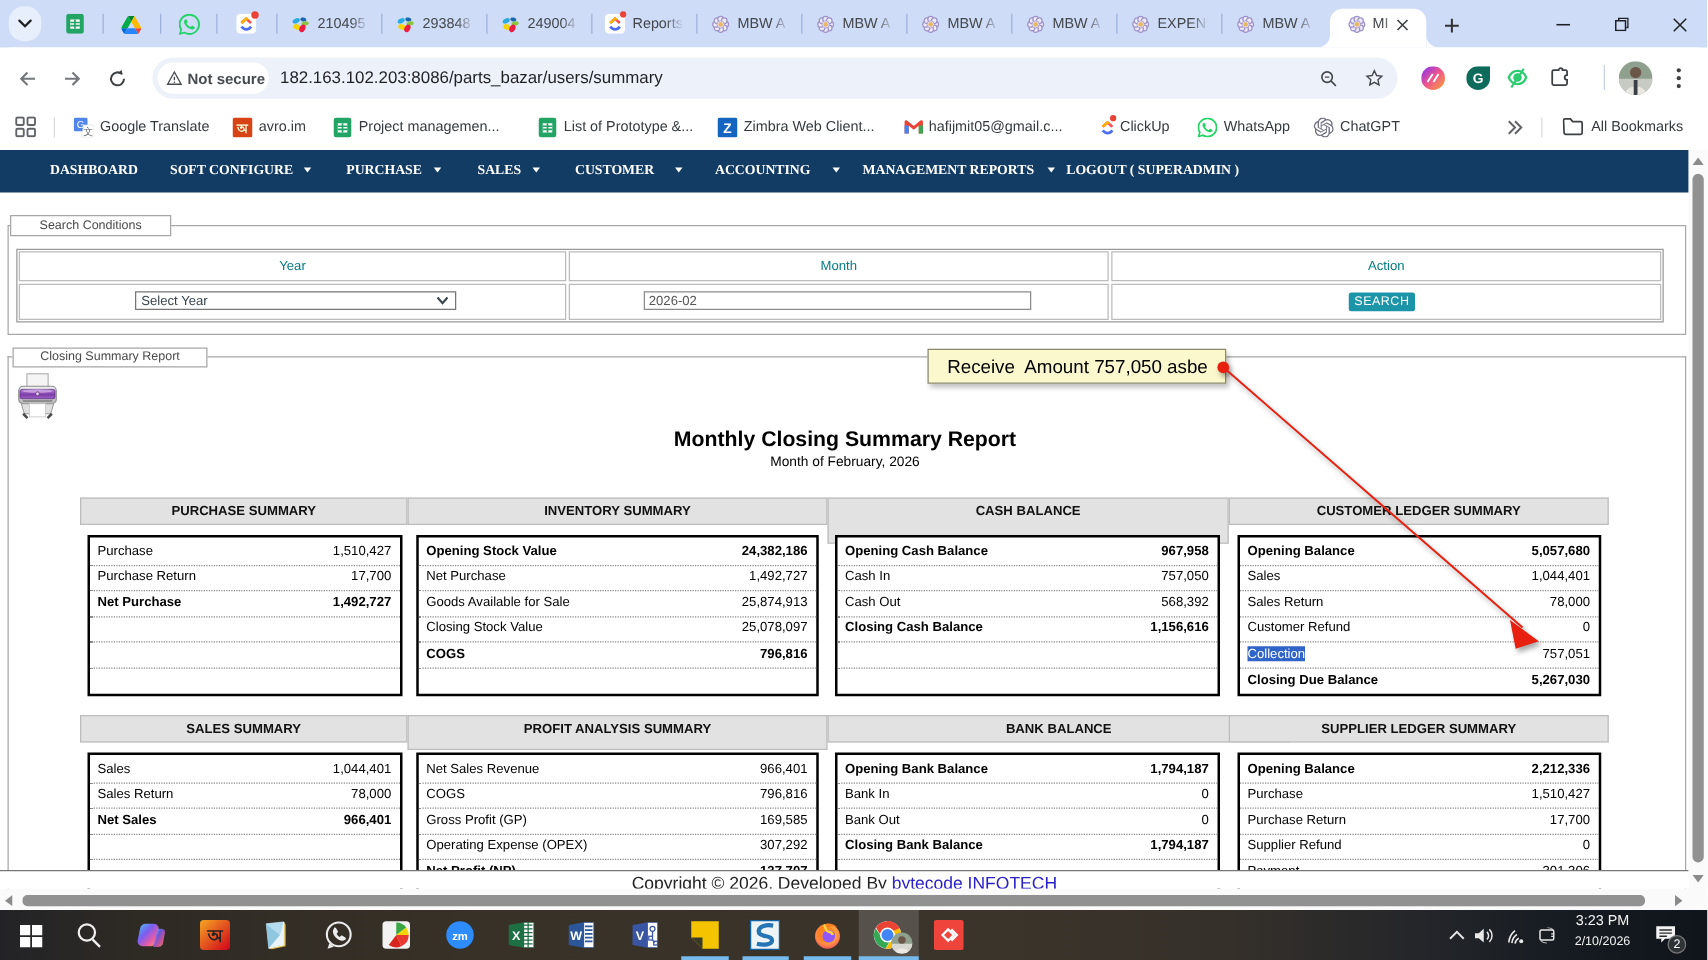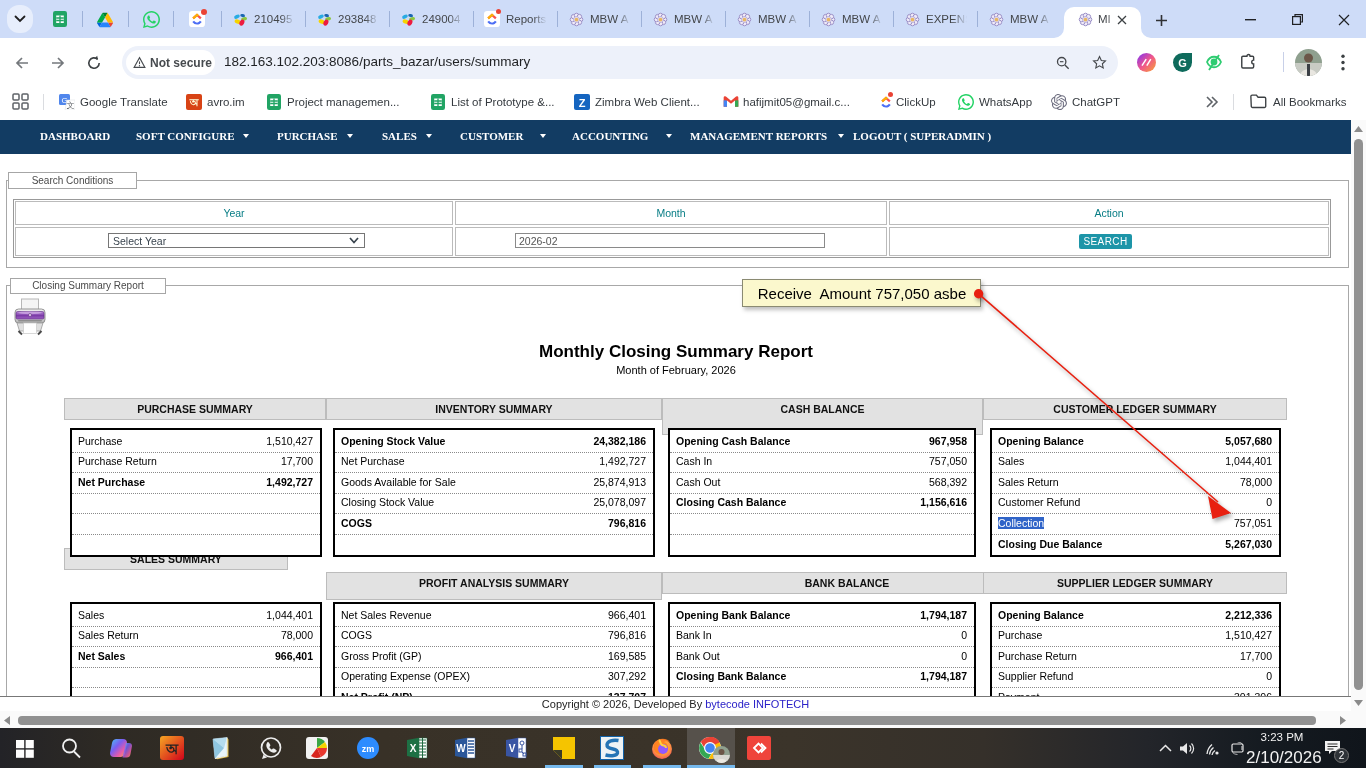--- a/index.html
+++ b/index.html
@@ -434,21 +434,21 @@
 <g filter="drop-shadow(2px 3px 2px rgba(0,0,0,.35))">
 <circle cx="18.6" cy="13.8" r="4.7" fill="#e82010"></circle>
 <line x1="18.6" y1="13.8" x2="258" y2="222" stroke="#e82010" stroke-width="1.6"></line>
 <path d="M271 233 L248 216 L252.5 239 z" fill="#e82010"></path>
 </g>
     </svg>
 <div class="rhead" style="left:326px;top:278px;width:336px;height:22px;line-height:21px">INVENTORY SUMMARY</div>
 <div class="rhead" style="left:64px;top:278px;width:262px;height:22px;line-height:21px">PURCHASE SUMMARY</div>
 <div class="rhead" style="left:662px;top:278px;width:321px;height:37px;line-height:21px">CASH BALANCE</div>
 <div class="rhead" style="left:983px;top:278px;width:304px;height:22px;line-height:21px">CUSTOMER LEDGER SUMMARY</div>
-<div class="rhead" style="left:64px;top:428px;width:224px;height:22px;line-height:21px">SALES SUMMARY</div>
+<div class="rhead" style="left:64px;top:452px;width:262px;height:22px;line-height:21px">SALES SUMMARY</div>
 <div class="rhead" style="left:326px;top:452px;width:336px;height:28px;line-height:21px">PROFIT ANALYSIS SUMMARY</div>
 <div class="rhead" style="left:662px;top:452px;width:370px;height:22px;line-height:21px">BANK BALANCE</div>
 <div class="rhead" style="left:983px;top:452px;width:304px;height:22px;line-height:21px">SUPPLIER LEDGER SUMMARY</div>
 <div class="rtable" style="left:70px;top:307.5px;width:252px;height:129px">
 <div class="rrow dot" style="top:0px;height:23px">
         <span class="lb">Purchase</span>
         <span class="vl">1,510,427</span>
       </div>
 <div class="rrow dot" style="top:23px;height:20.5px">
         <span class="lb">Purchase Return</span>
@@ -644,21 +644,21 @@
         <span class="lb">Supplier Refund</span>
         <span class="vl">0</span>
       </div>
 <div class="rrow dot" style="top:84.5px;height:20.5px">
         <span class="lb">Payment</span>
         <span class="vl">301,306</span>
       </div>
 <div class="rrow" style="top:105px;height:20px"></div>
 </div>
 <div class="abs" style="left:0;top:576px;width:1351px;height:15px;background:#fff;border-top:1px solid #777"></div>
-<div class="abs" style="left:0;top:578px;width:1351px;text-align:center;font-size:11px;color:#222">Copyright © 2026, Developed By <span style="color:#2a21c8">bytecode INFOTECH</span></div>
+<div class="abs" style="left:0;top:578px;width:1351px;text-align:center;font-size:14px;color:#222">Copyright © 2026, Developed By <span style="color:#2a21c8">bytecode INFOTECH</span></div>
 </div>
 <div class="abs" style="left:1351px;top:120px;width:15px;height:591px;background:#fafafa"></div>
 <svg class="abs" style="left:1354px;top:126px" width="9" height="6" viewBox="0 0 9 6">
     <path d="M4.5 0 L9 6 L0 6z" fill="#8b8b8b"></path>
   </svg>
 <div class="abs" style="left:1354px;top:139px;width:9px;height:551px;background:#919191;border-radius:5px"></div>
 <svg class="abs" style="left:1354px;top:700px" width="9" height="6" viewBox="0 0 9 6">
     <path d="M0 0 L9 0 L4.5 6z" fill="#8b8b8b"></path>
   </svg>
 <div class="abs" style="left:0;top:711px;width:1366px;height:17px;background:#fafafa"></div>
@@ -807,17 +807,17 @@
 <svg class="abs" style="left:1206px;top:742px" width="16" height="13" viewBox="0 0 16 13">
     <path d="M1 12 a14 14 0 0 1 5-9.5 M3.5 12.5 a10 10 0 0 1 4-7 M6 13 a6.5 6.5 0 0 1 3-4.5" stroke="#e8e8e8" stroke-width="1.3" fill="none"></path>
     <circle cx="11" cy="11" r="1.6" fill="#e8e8e8"></circle>
   </svg>
 <svg class="abs" style="left:1230px;top:742px" width="15" height="13" viewBox="0 0 15 13">
     <rect x="2" y="2" width="11" height="8" rx="1.2" fill="none" stroke="#e8e8e8" stroke-width="1.2"></rect>
     <path d="M7.5 0 a7 7 0 0 1 5 2 M7.5 12.5 a7 7 0 0 1-5-2" stroke="#e8e8e8" stroke-width="1" fill="none" opacity=".7"></path>
     <path d="M11 5 h1.5 M11 7 h1.5" stroke="#e8e8e8"></path>
   </svg>
 <div class="abs" style="left:1251px;top:731px;width:62px;text-align:center;font-size:11.5px;color:#f2f2f2">3:23 PM</div>
-<div class="abs" style="left:1246px;top:748px;width:72px;text-align:center;font-size:17px;color:#f2f2f2">2/10/2026</div>
+<div class="abs" style="left:1246px;top:748px;width:72px;text-align:center;font-size:10px;color:#f2f2f2">2/10/2026</div>
 <svg class="abs" style="left:1324px;top:740px" width="17" height="16" viewBox="0 0 17 16">
     <path d="M1 1 h15 v10 h-8 l-3 3 v-3 h-4z" fill="#f2f2f2"></path>
     <path d="M3.5 4 h10 M3.5 6.5 h10 M3.5 9 h6" stroke="#2b2b2b" stroke-width="1.1"></path>
   </svg>
 <div class="abs" style="left:1334px;top:748px;width:15px;height:15px;border-radius:8px;background:#2e3338;border:1px solid #777;color:#fff;font-size:10px;text-align:center;line-height:14px">2</div>
 </body></html>

